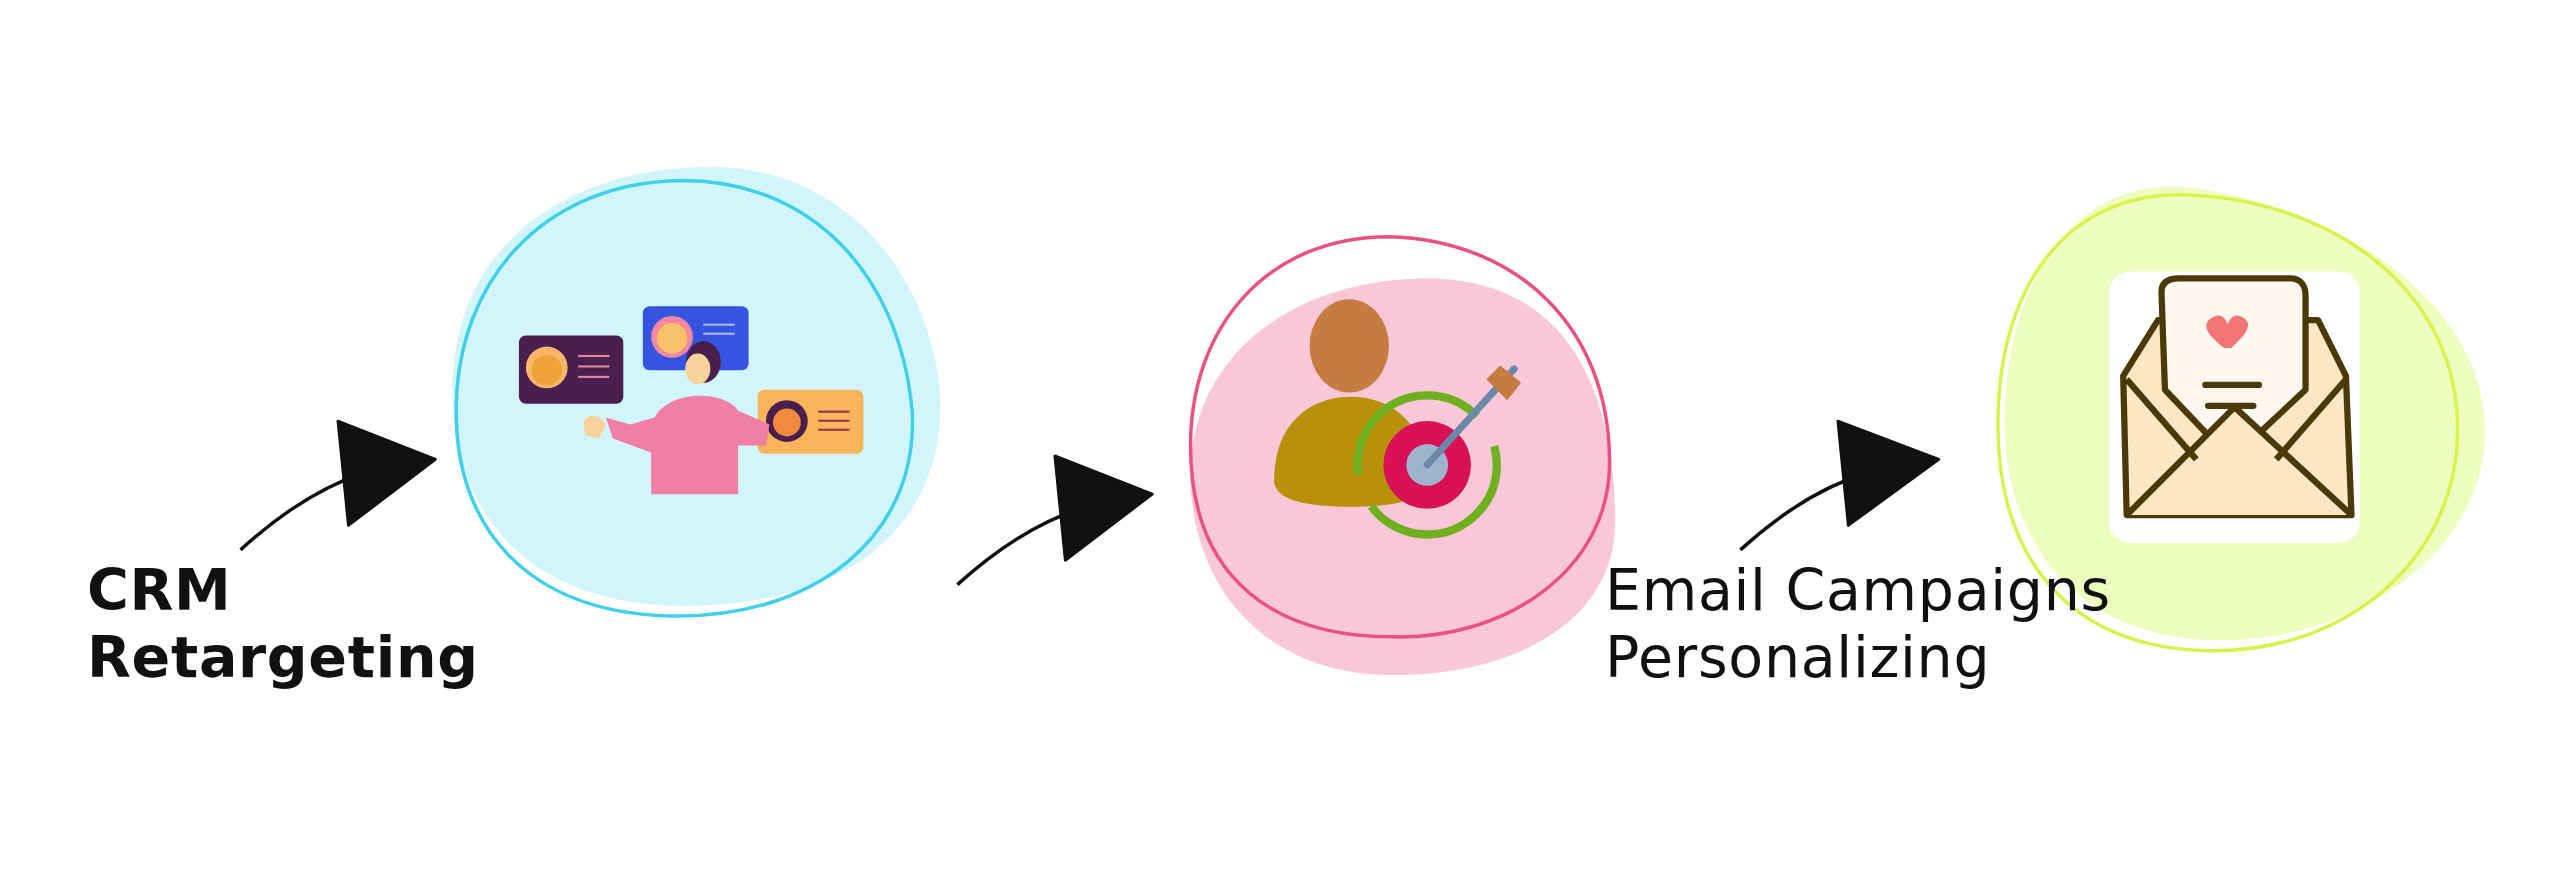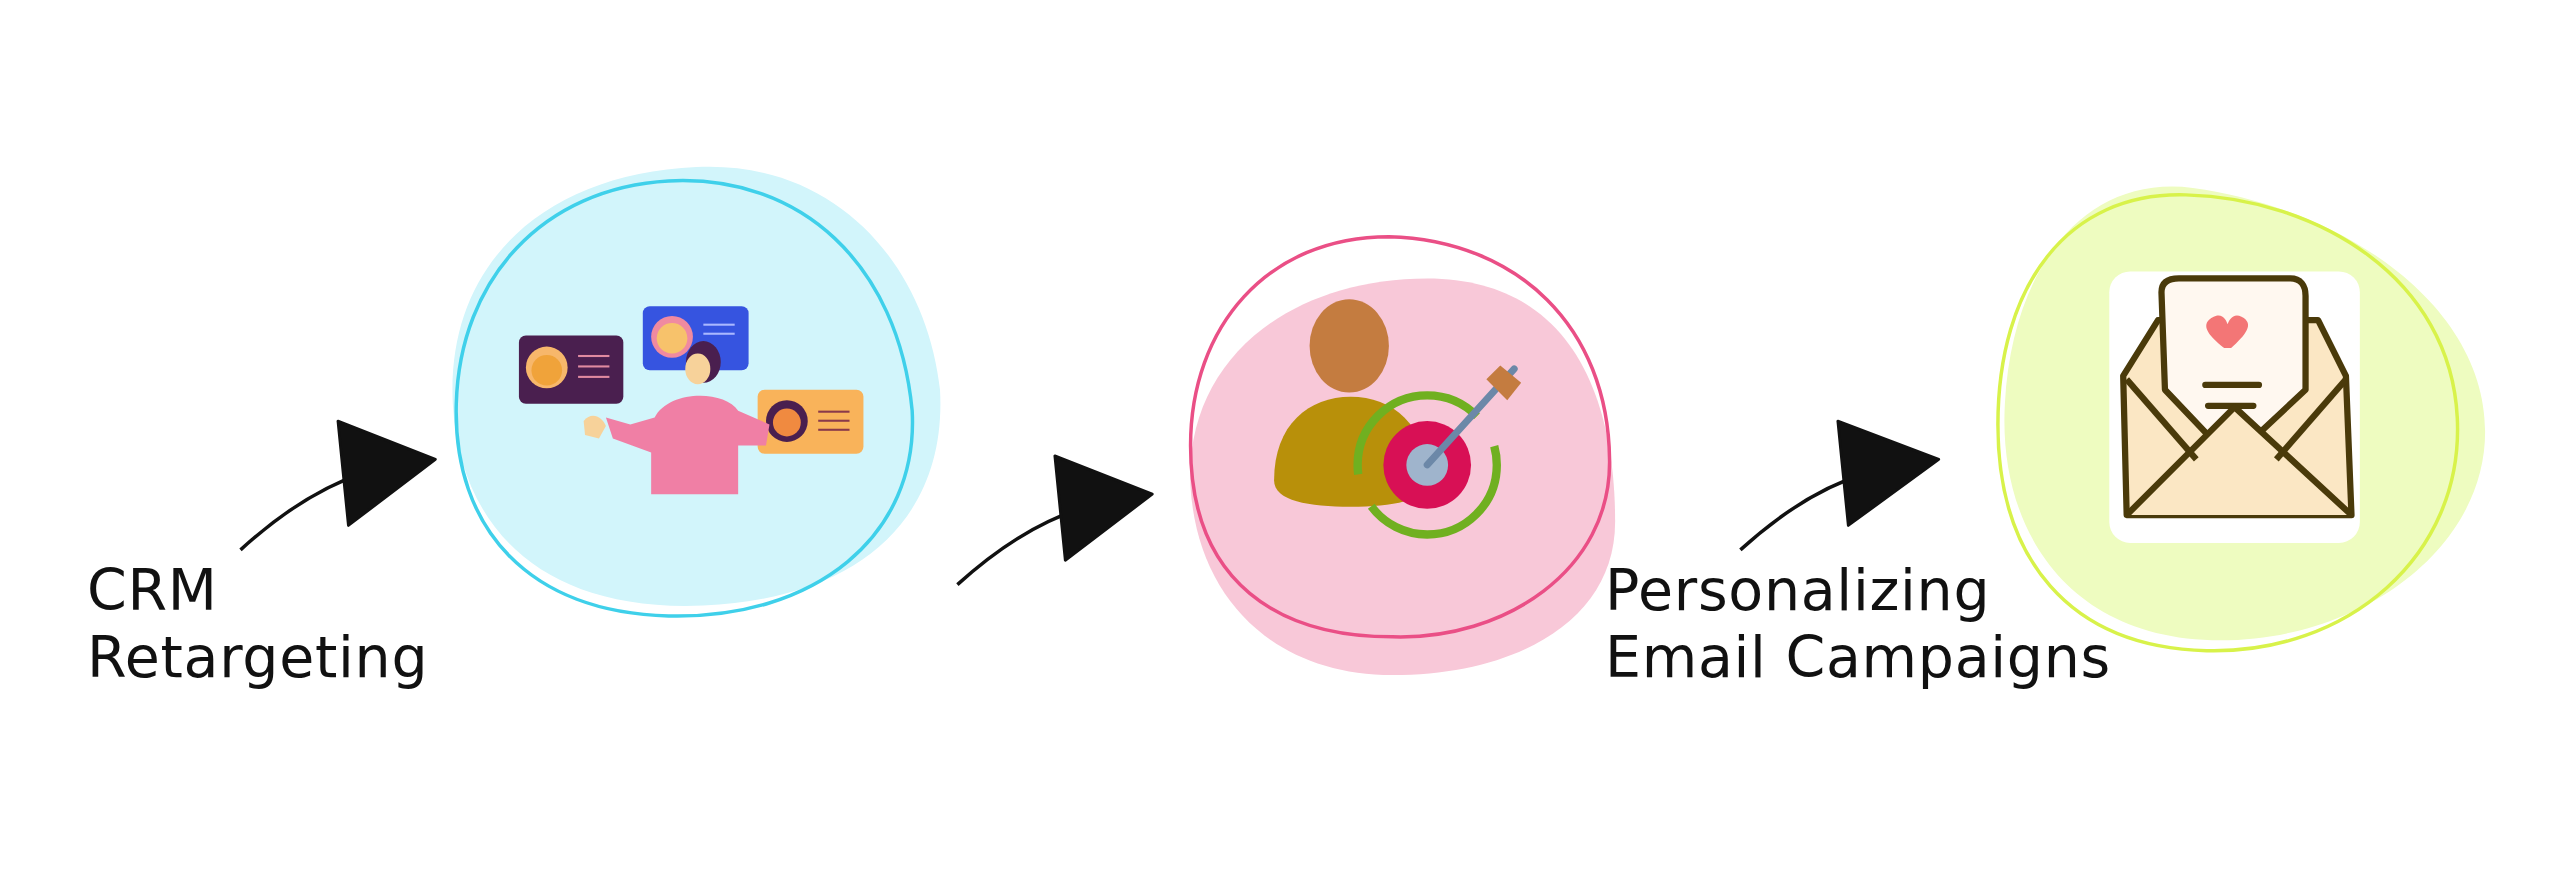--- a/index.html
+++ b/index.html
@@ -81,23 +81,23 @@
   <g>
     <path d="M1375 840 C1430 790 1490 750 1555 730" fill="none" stroke="#111" stroke-width="5"></path>
     <path d="M1515 655 L1655 710 L1530 805 Z" fill="#111" stroke="#111" stroke-width="4" stroke-linejoin="round"></path>
   </g>
   <g>
     <path d="M2500 790 C2555 740 2615 700 2680 680" fill="none" stroke="#111" stroke-width="5"></path>
     <path d="M2640 605 L2785 660 L2655 755 Z" fill="#111" stroke="#111" stroke-width="4" stroke-linejoin="round"></path>
   </g>
 </svg>
 
-<div class="label" style="left:87px; top:557px;">
+<div class="label" style="left:87px; top:557px;font-weight:bold;">
   <span>CRM</span>
   <span>Retargeting</span>
 </div>
 <div class="label" style="left:867px; top:599px;">
 </div>
 <div class="label" style="left:1605px; top:557px;">
+  <span>Email Campaigns</span>
   <span>Personalizing</span>
-  <span>Email Campaigns</span>
 </div>
 
 
 </body></html>

